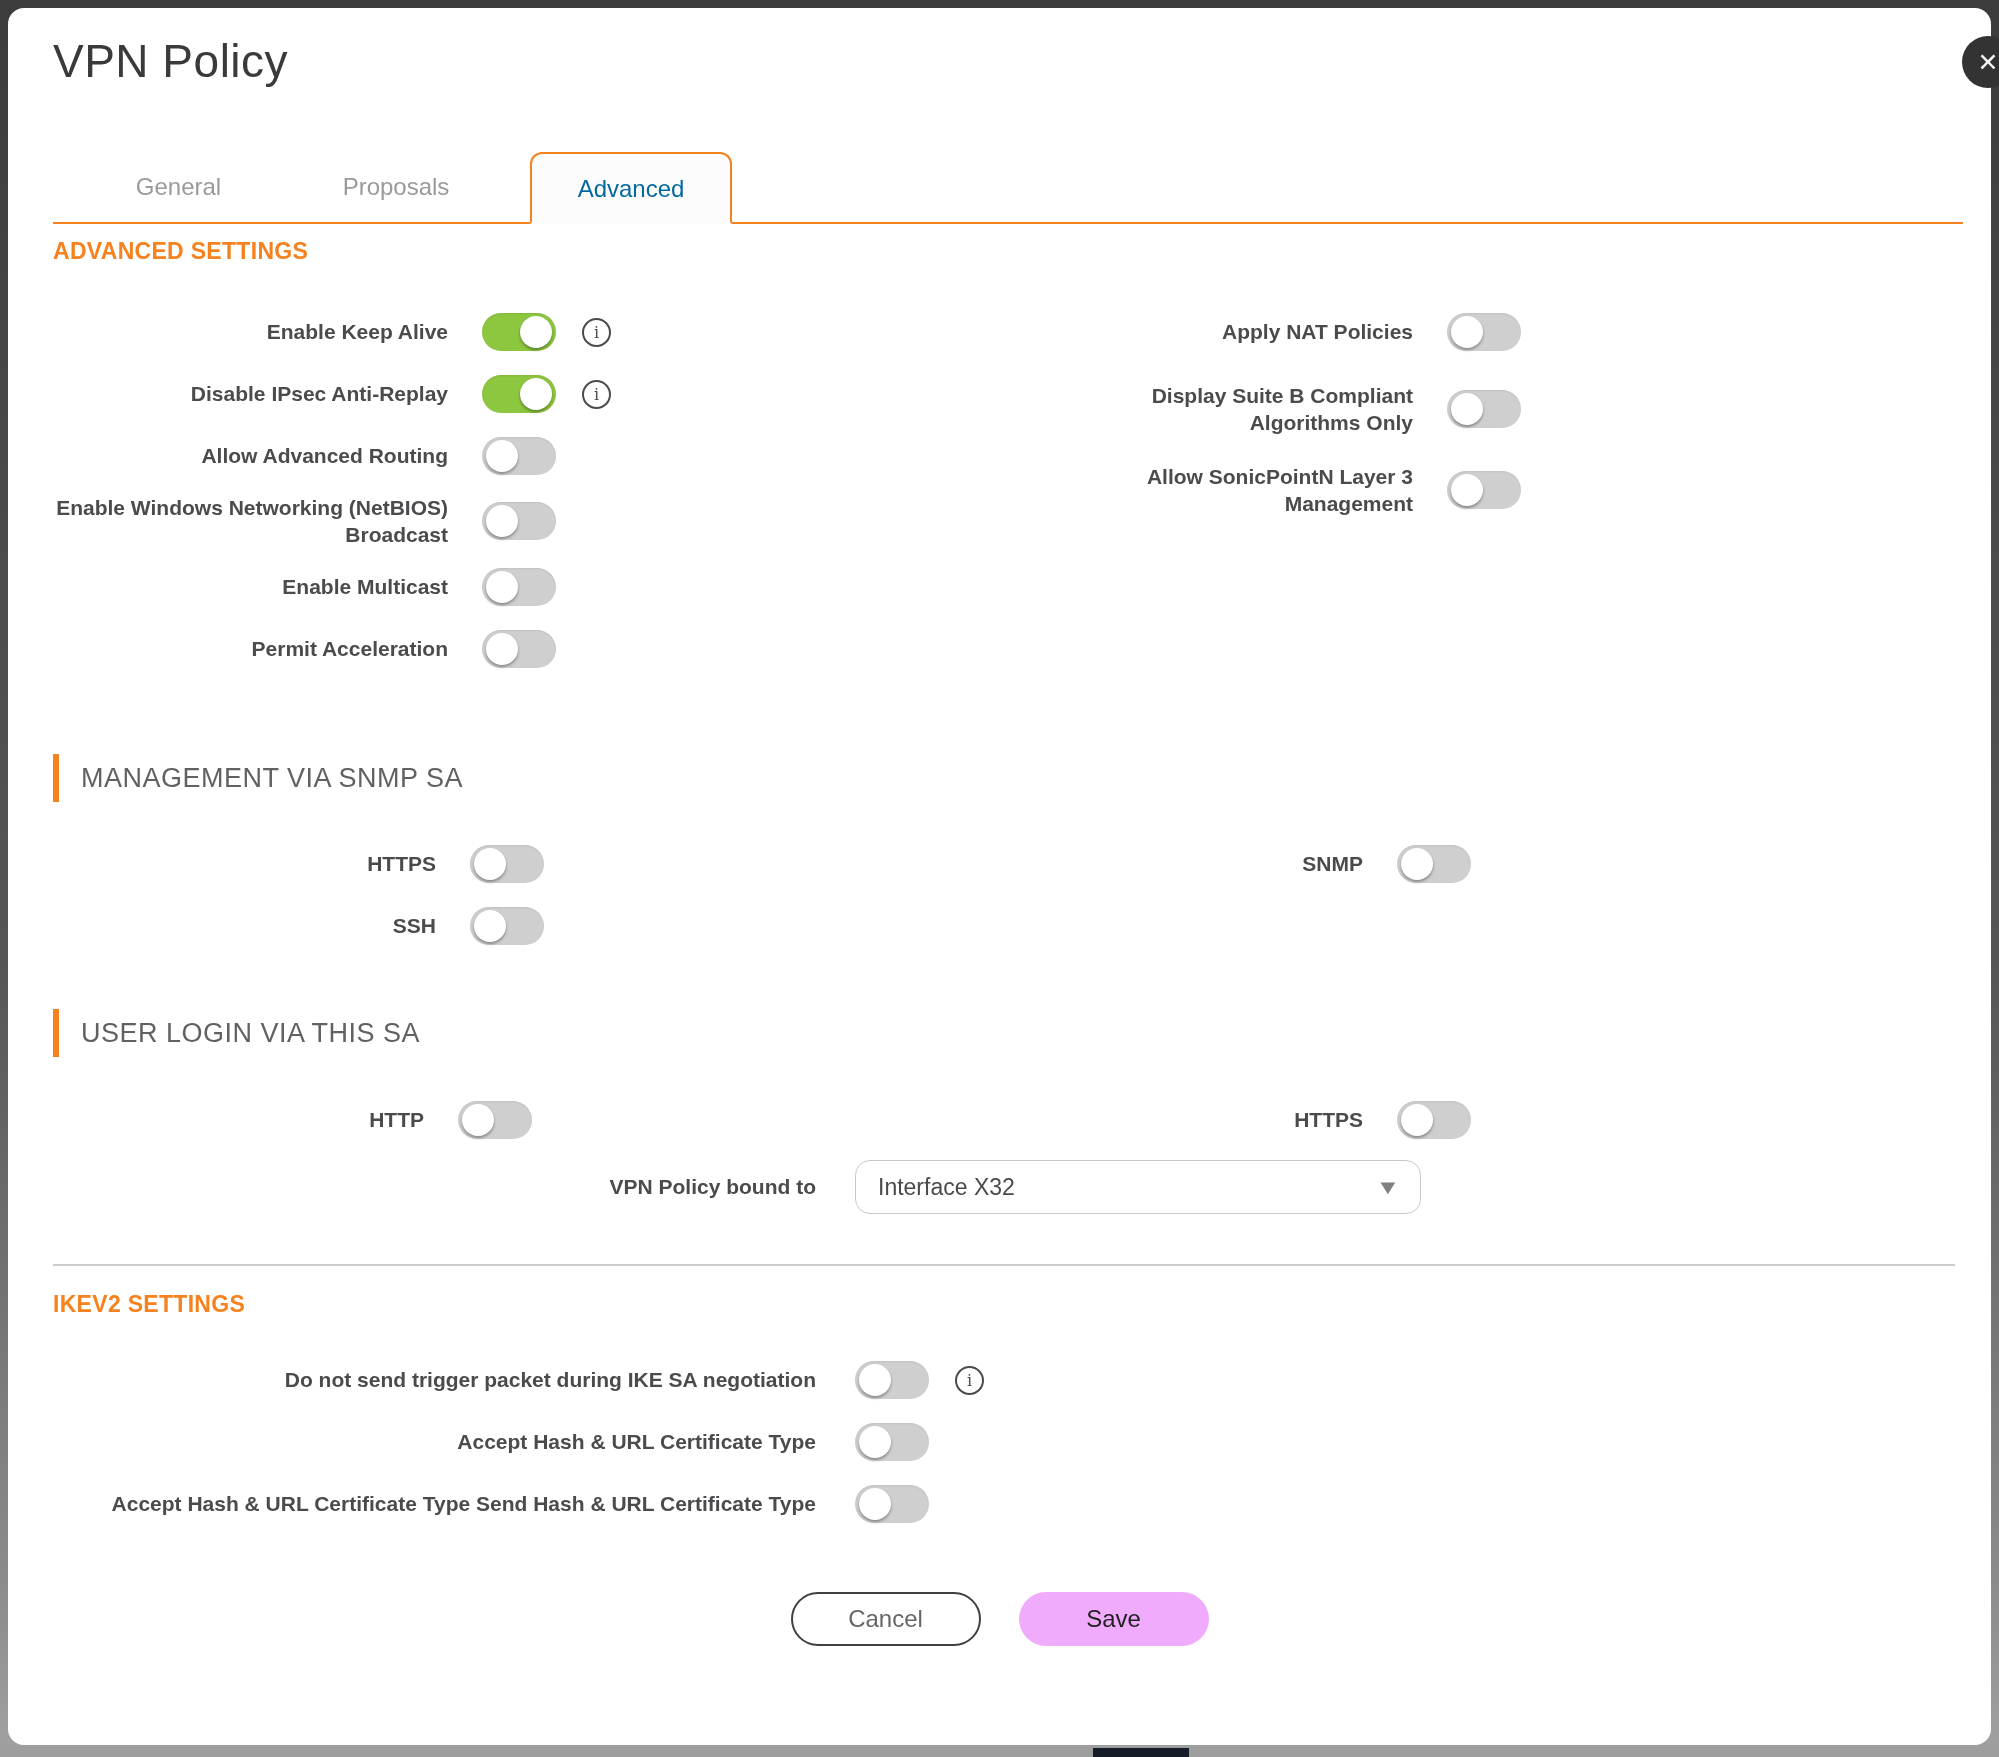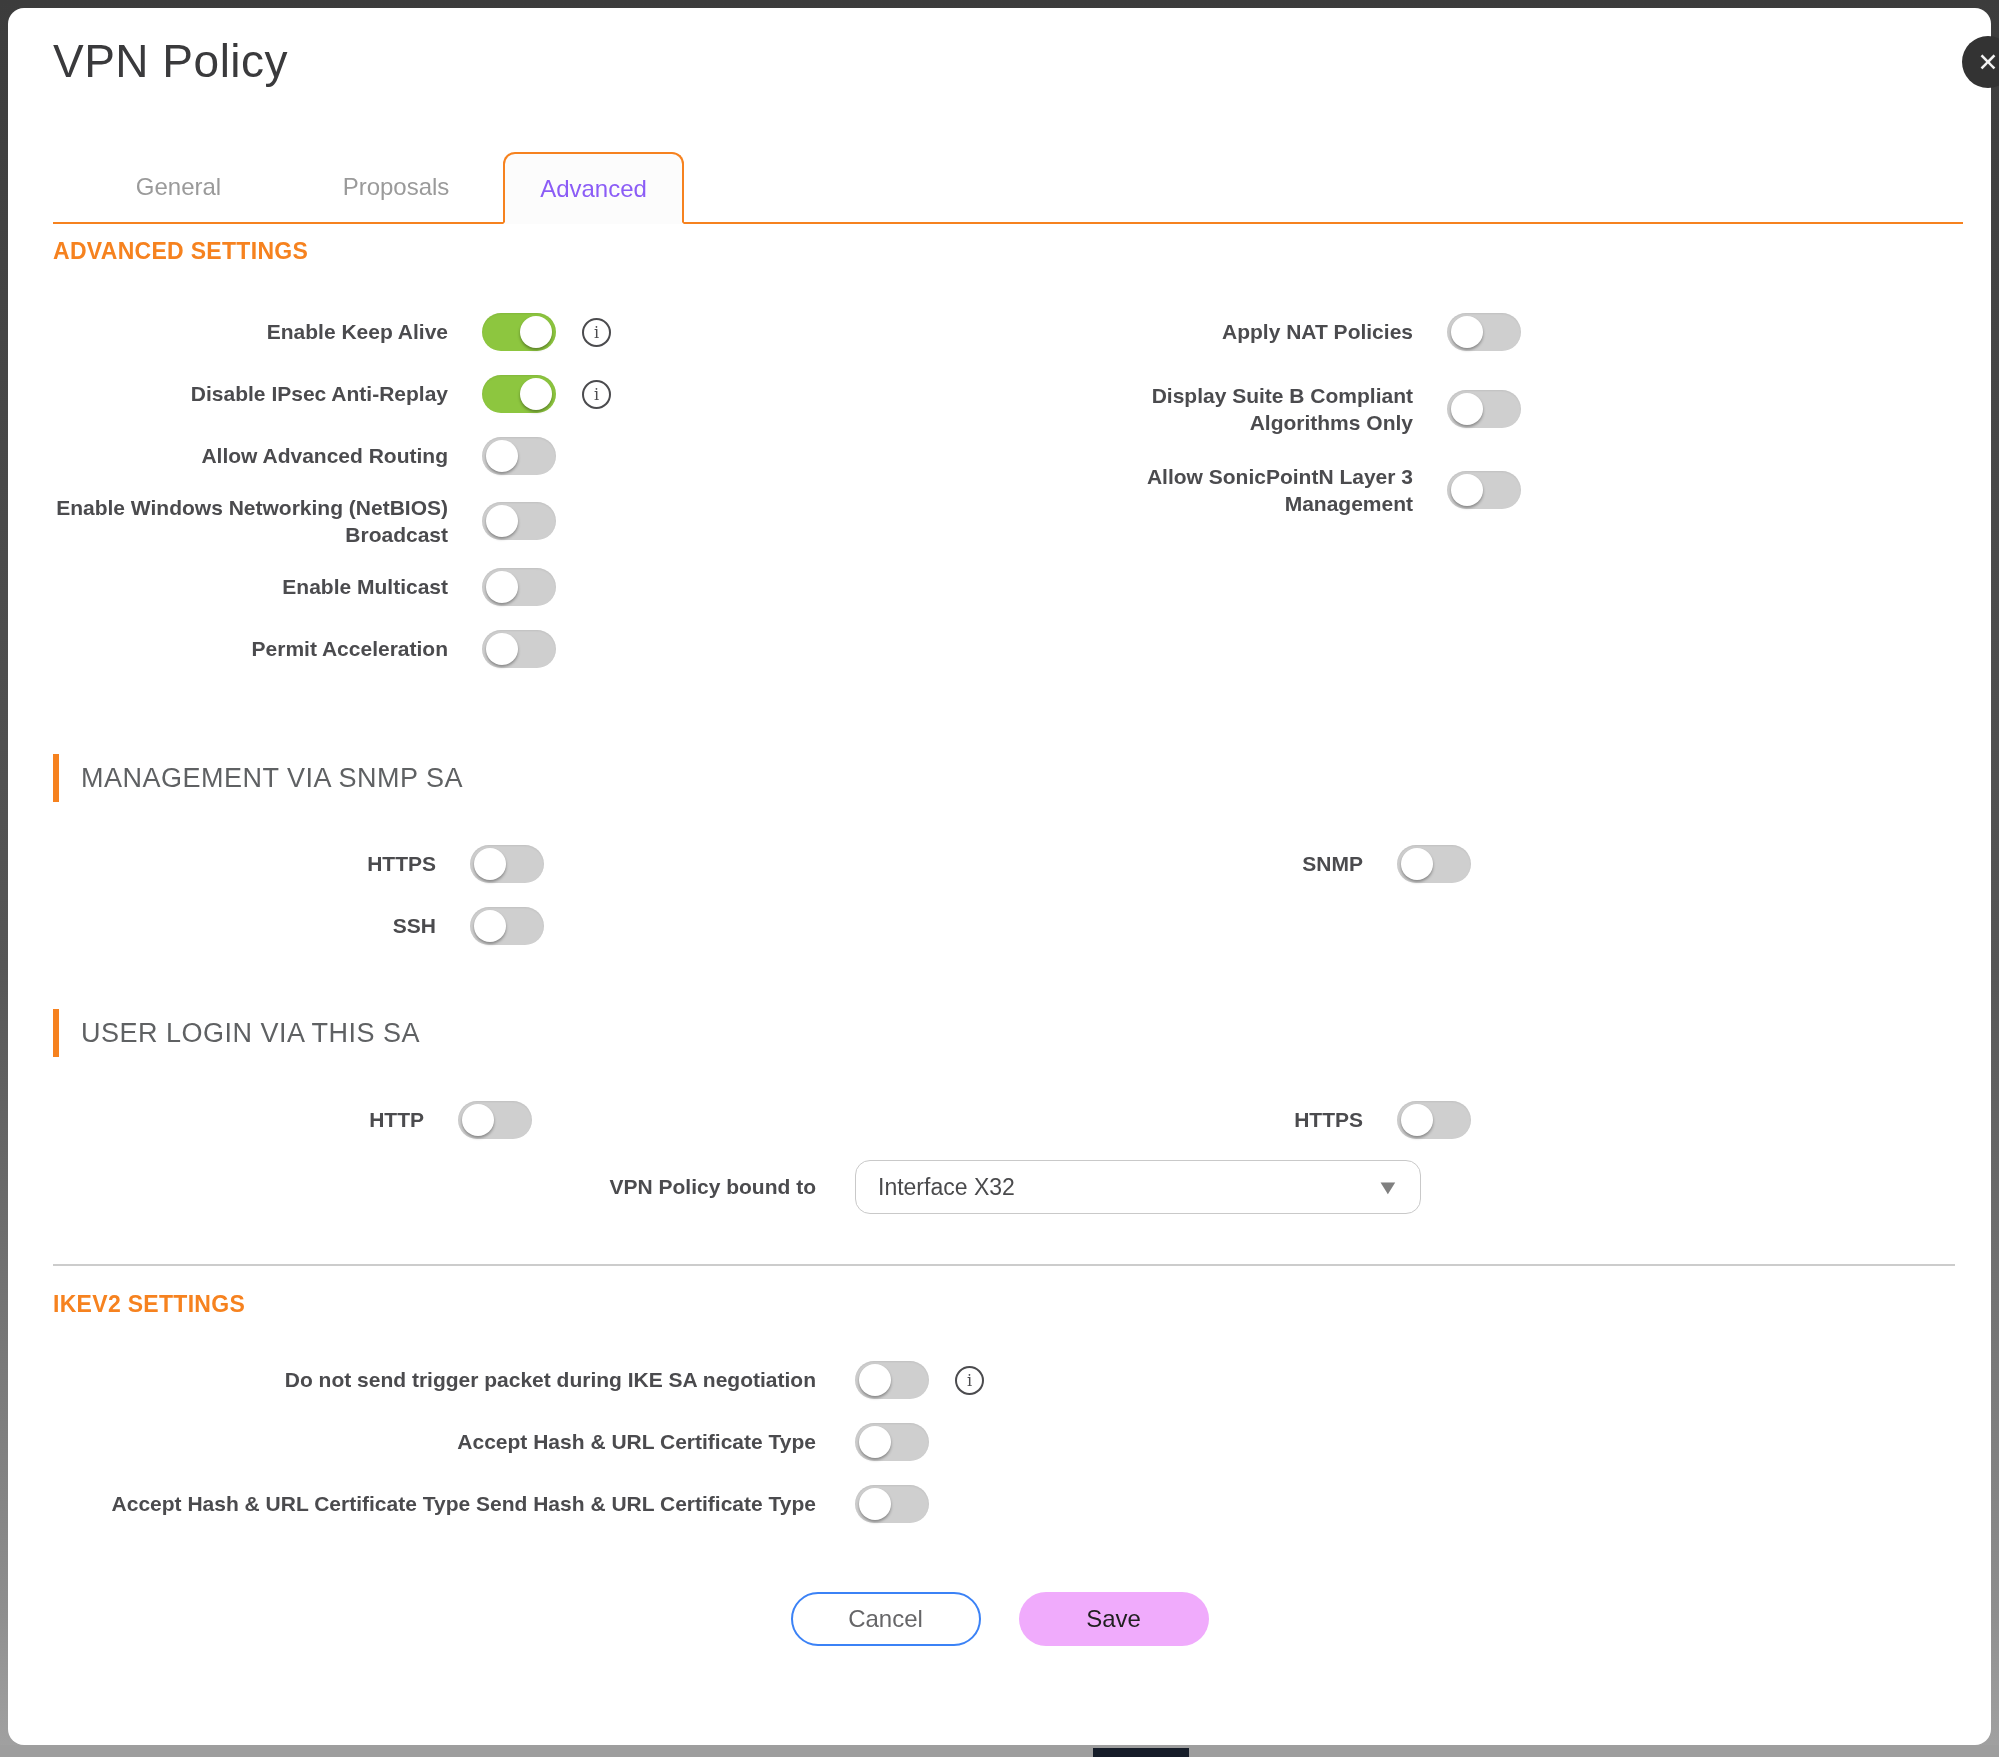--- a/index.html
+++ b/index.html
@@ -33,21 +33,21 @@
   .tabbar{
     position:absolute;top:142px;left:45px;width:1910px;height:72px;
     display:flex;align-items:flex-end;border-bottom:2px solid #f6821f;
   }
   .tab{
     height:70px;line-height:70px;text-align:center;font-size:24px;color:#9a9a9a;
   }
   .tab-general{width:175px;margin-left:38px;}
   .tab-proposals{width:190px;margin-left:35px;}
   .tab.active{
-    width:181px;margin-left:12px;color:#8b5cf6;background:#fcfcfc;
+    width:202px;margin-left:39px;color:#0369a1;background:#fcfcfc;
     border:2px solid #f6821f;border-bottom:2px solid #fcfcfc;
     border-radius:12px 12px 0 0;margin-bottom:-2px;height:72px;line-height:70px;box-sizing:border-box;
   }
 
   .orange-heading{
     position:absolute;left:45px;font-size:23px;font-weight:700;color:#f6821f;letter-spacing:.3px;
   }
   .h-advanced{top:230px;}
   .h-ikev2{top:1283px;}
 
@@ -108,21 +108,21 @@
   .dropdown .caret{font-size:20px;color:#808080;transform:scaleX(1.25);}
 
   .divider{position:absolute;top:1256px;left:45px;width:1902px;border-top:2px solid #cccccc;}
 
   .ikev2-rows{position:absolute;top:1348px;left:45px;}
   .ikev2-rows .tlabel{width:763px;}
   .ikev2-rows .switch{margin-left:39px;}
 
   .footer{position:absolute;top:1584px;left:0;width:100%;display:flex;justify-content:center;gap:20px;}
   .btn{height:54px;border-radius:27px;box-sizing:border-box;display:flex;align-items:center;justify-content:center;font-size:24px;}
-  .btn-cancel{width:190px;background:#fff;border:2px solid #3b82f6;color:#666668;}
+  .btn-cancel{width:190px;background:#fff;border:2px solid #404040;color:#666668;}
   .btn-save{width:190px;background:#f0abfc;border:none;color:#1f1f1f;margin-left:18px;}
 </style>
 </head>
 <body>
 
 <div class="screen">
   <div class="bottom-strip">
     <div class="bottom-dark-bar" style="left:1093px;width:96px;"></div>
   </div>
 

